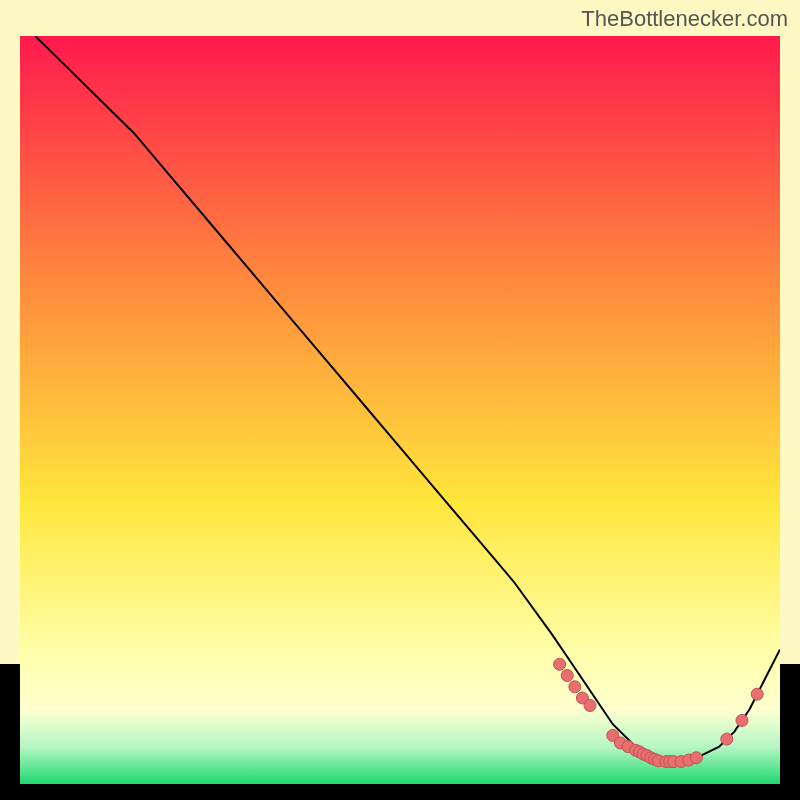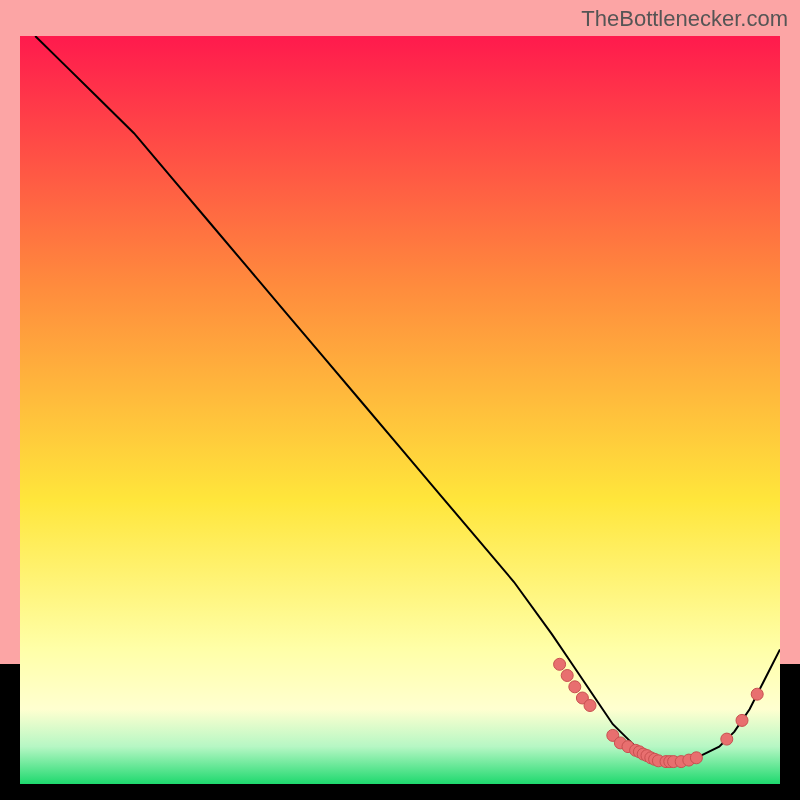--- a/index.html
+++ b/index.html
@@ -7,21 +7,21 @@
     padding: 0;
     width: 800px;
     height: 800px;
     background: #000000;
     overflow: hidden;
   }
   .stage {
     position: relative;
     width: 800px;
     height: 664px;
-    background: #fca5a5;
+    background: #fef9c3;
   }
   .watermark {
     position: absolute;
     top: 6px;
     right: 12px;
     color: #555555;
     font-family: Arial, Helvetica, sans-serif;
     font-size: 22px;
     font-weight: 400;
     letter-spacing: 0px;

